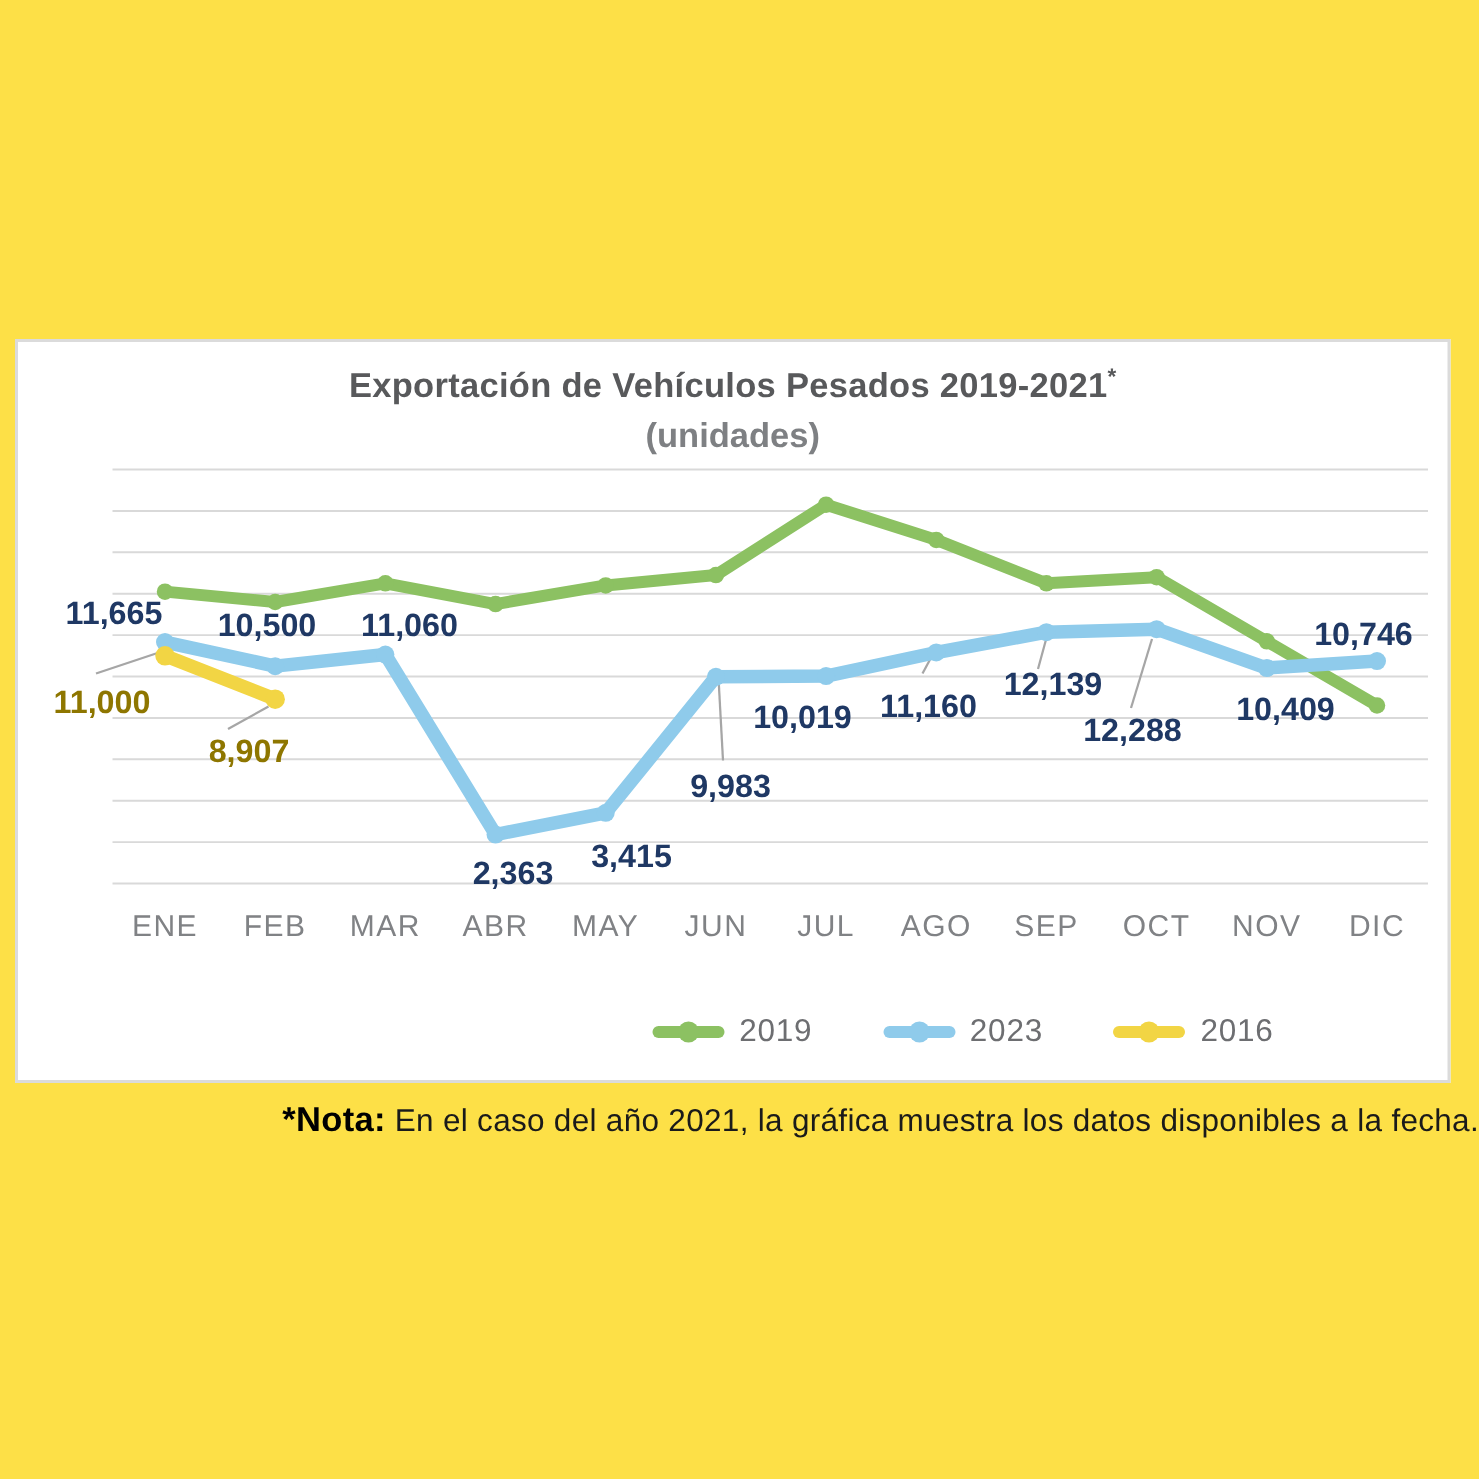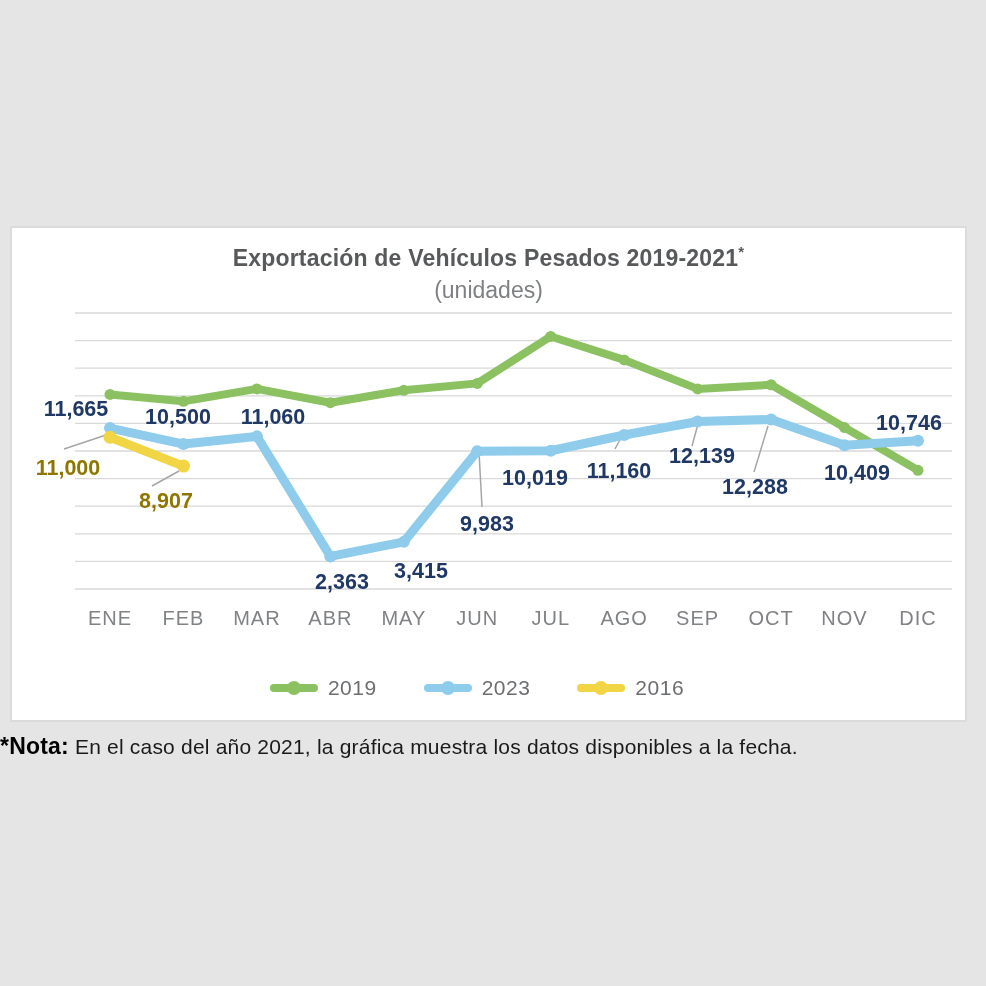--- a/index.html
+++ b/index.html
@@ -1,30 +1,30 @@
 <!DOCTYPE html>
 <html><head>
 <meta charset="utf-8">
 <style>
   html,body{margin:0;padding:0;background:#ffffff;}
-  .page{position:relative;width:986px;height:986px;background:#e5e5e5;
+  .page{position:relative;width:986px;height:986px;background:#fde047;
         font-family:"Liberation Sans",sans-serif;overflow:hidden;}
   .chart-panel{position:absolute;left:10px;top:226px;width:953px;height:492px;
         border:2px solid #DBDBDB;background:#ffffff;}
   .chart-title{position:absolute;left:10px;top:243px;width:957px;text-align:center;
         font-size:23px;font-weight:bold;color:#58595B;letter-spacing:.2px;}
   .chart-title sup{font-size:15px;}
   .chart-subtitle{position:absolute;left:10px;top:277px;width:957px;text-align:center;
-        font-size:23px;font-weight:400;color:#7E8083;}
+        font-size:23px;font-weight:700;color:#7E8083;}
   #plot{position:absolute;left:0;top:0;}
   .legend{position:absolute;left:10px;top:676px;width:839px;display:flex;
-        justify-content:center;align-items:center;gap:46px;margin-left:47px;}
+        justify-content:flex-end;align-items:center;gap:46px;}
   .legend-item{display:flex;align-items:center;gap:9px;}
   .legend-label{font-size:21px;color:#6D6E71;letter-spacing:.5px;}
-  .footnote{position:absolute;left:0;top:733px;width:986px;text-align:left;
+  .footnote{position:absolute;left:0;top:733px;width:986px;text-align:right;
         font-size:21px;color:#1a1a1a;letter-spacing:.2px;}
   .footnote .note-label{font-size:23px;font-weight:bold;color:#000;margin-right:6px;}
 </style>
 </head>
 <body>
 
 <div class="page">
 
   <div class="chart-panel"></div>
 

